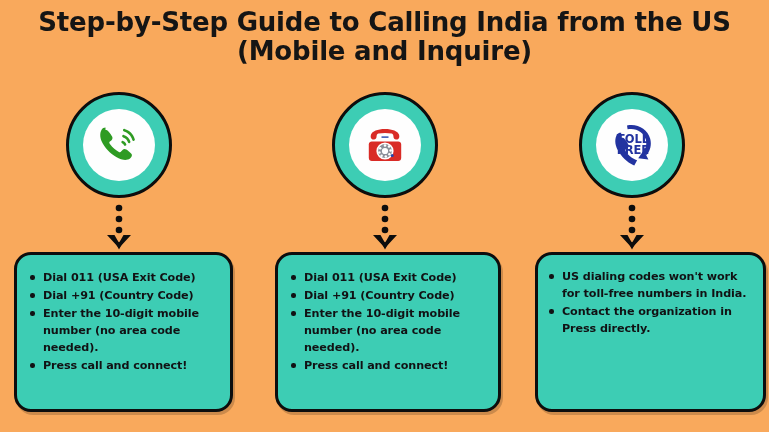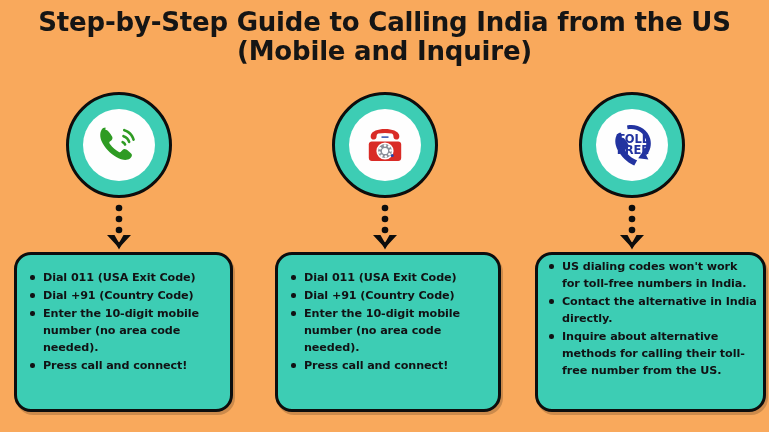--- a/index.html
+++ b/index.html
@@ -105,21 +105,21 @@
     margin: 0;
     padding: 14px 10px 0 26px;
     list-style: none;
     color: #111214;
     font-family: "DejaVu Sans", sans-serif;
     font-weight: bold;
     font-size: 11.2px;
     line-height: 17px;
     letter-spacing: -0.1px;
   }
-  .col-3 .step-list { padding-top: 3px; padding-left: 24px; padding-right: 6px; }
+  .col-3 .step-list { padding-top: 13px; padding-left: 24px; padding-right: 6px; }
   .step-list li {
     position: relative;
     margin-bottom: 1px;
   }
   .step-list li::before {
     content: "";
     position: absolute;
     left: -13px;
     top: 6px;
     width: 4.5px;
@@ -236,19 +236,18 @@
         <circle cx="15" cy="15" r="3.3" fill="#0d0d0d"></circle>
         <circle cx="15" cy="26" r="3.3" fill="#0d0d0d"></circle>
         <path d="M3 31 L15 44 L27 31 L22.5 31 L15 38.5 L7.5 31 Z" fill="#0d0d0d"></path>
         <path d="M7 31 L15 45.5 L23 31 L19.5 31 L15 39 L10.5 31 Z" fill="#0d0d0d"></path>
       </svg>
     </div>
 
     <div class="step-box">
       <ul class="step-list">
         <li>US dialing codes won't work for toll-free numbers in India.</li>
-        <li>Contact the alternative in India directly.</li>
-        <li>Inquire about alternative methods for calling their toll-free number from the US.</li>
+        <li>Contact the organization in Press directly.</li>
       </ul>
     </div>
   </div>
 
 </div>
 
 </body></html>

